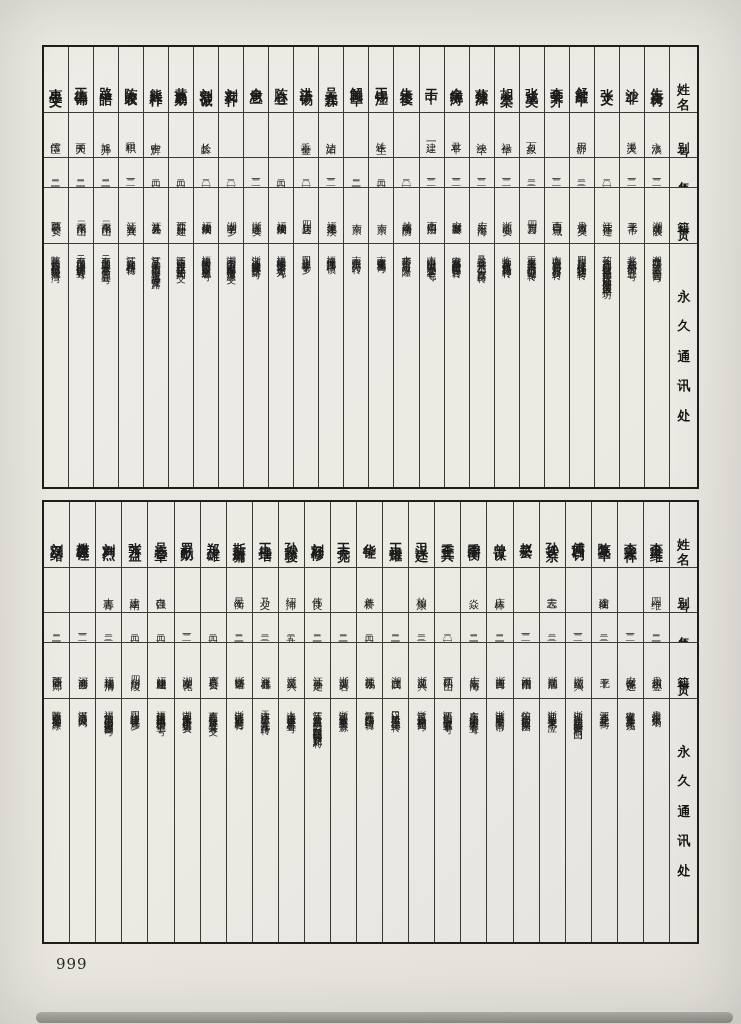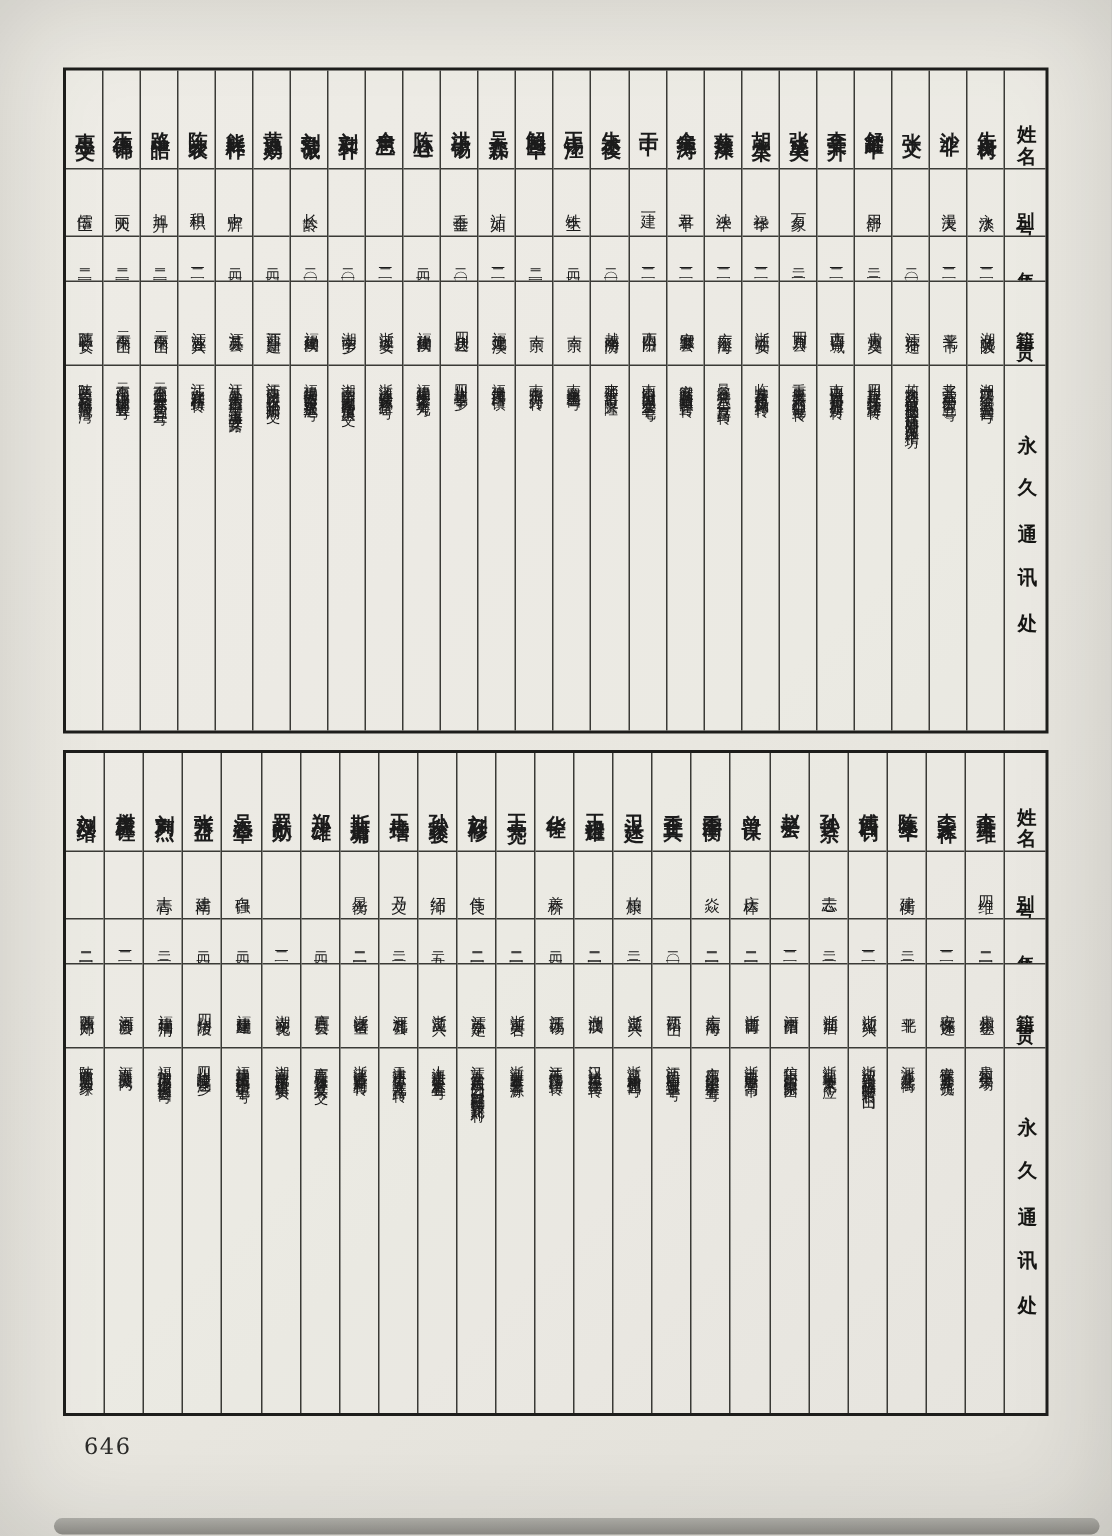--- a/index.html
+++ b/index.html
@@ -929,15 +929,15 @@
         </div>
         <div class="cell cell-origin">
           <span class="vtext">陕西南郑</span>
         </div>
         <div class="cell cell-address">
           <span class="vtext">陕西南郑县周家坪</span>
         </div>
       </div>
     </div>
 
-  <div class="page-number">646</div>
+  <div class="page-number">999</div>
   <div class="scan-bar"></div>
 </div>
 
 </body></html>

